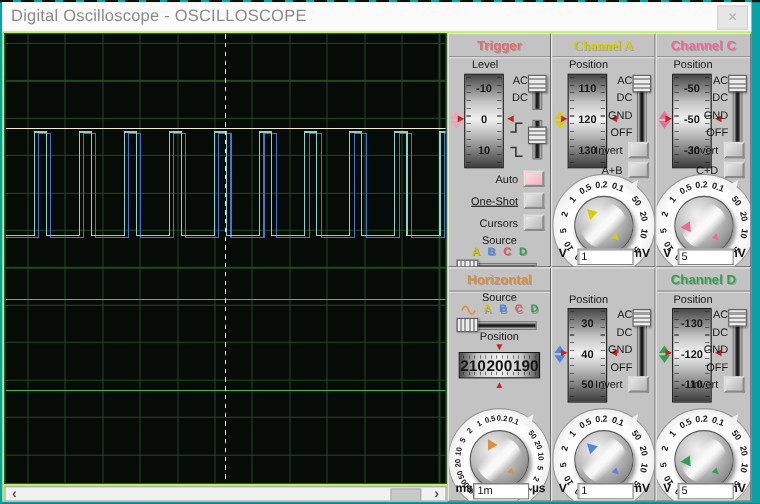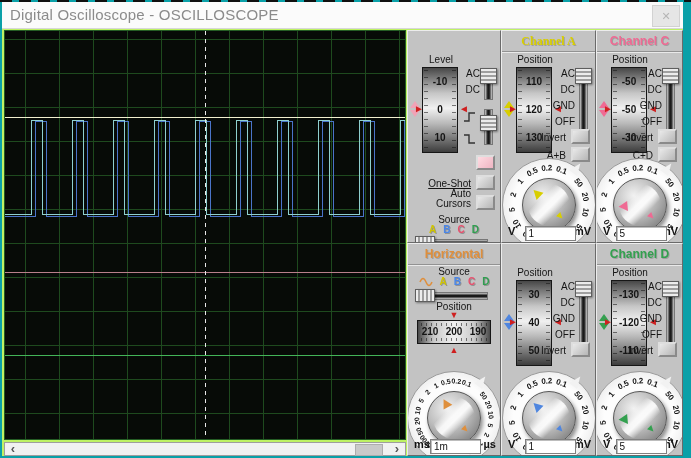--- a/index.html
+++ b/index.html
@@ -60,21 +60,21 @@
   .btn3d.active{background:linear-gradient(135deg,#ffdbe2,#eeb4c2)}
   
   .srcrow{position:absolute;left:0;right:0;display:flex;justify-content:center;align-items:center;gap:7px;
     font-size:10px;font-weight:bold}
   .srcletter{text-shadow:1px 1px 0 rgba(0,0,0,.25);line-height:10px}
   .eicon{position:absolute;right:24px;width:13px;height:12px}
   
   .hwheel{position:absolute;left:50%;width:74px;height:24px;margin-left:-37px;border:1px solid #161616;box-sizing:border-box;
     background:linear-gradient(90deg,#4a4a4a,#c9c9c9 22%,#f0f0f0 50%,#c9c9c9 78%,#4a4a4a);
     display:flex;justify-content:space-around;align-items:center}
-  .hwheel .wnum{font-size:10px}
+  .hwheel .wnum{font-size:14px}
   .htick{position:absolute;left:3px;right:3px;height:3px;
     background:repeating-linear-gradient(90deg,rgba(20,20,20,.55) 0 1px,transparent 1px 5px)}
   .rdown,.rup{position:absolute;left:0;right:0;text-align:center;color:#cf1f1f;font-size:9px;line-height:8px}
   
   .dialwrap{position:absolute;left:0;right:0;top:127px;height:86px}
   .ring{position:absolute;left:50%;top:0;width:94px;height:94px;margin-left:-47px;border-radius:50%;box-sizing:border-box;
     background:radial-gradient(circle,#fdfdfd 55%,#efefef 72%,#dedede);border:1px solid #9a9a9a}
   .dlabel{position:absolute;left:50%;top:50%;font-size:8px;font-weight:bold;color:#141414;white-space:nowrap}
   .dlabel.small{font-size:7px}
   .notch{position:absolute;left:50%;top:50%;width:0;height:0;border-left:5px solid transparent;border-right:5px solid transparent;
@@ -116,20 +116,21 @@
     </div>
 
   <div class="scrollbar">
     <span class="sb-arrow" style="left:0">‹</span>
     <span class="sb-arrow" style="right:0">›</span>
     <span class="sb-thumb"></span>
   </div>
 
   <div id="panels">
       <div class="panel">
+        <div class="ptitle" style="color: rgb(233, 106, 106);">Trigger</div>
         <div class="plabel toplabel">Level</div>
         <div class="updown">
           <div style="border-bottom: 7px solid rgb(240, 163, 182);"></div>
           <div style="border-top: 7px solid rgb(240, 163, 182);"></div>
         </div>
         <div class="wheel">
           <div class="tickl"></div>
           <div class="tickr"></div>
           <div class="wnum">-10</div>
           <div class="wnum">0</div>
@@ -142,21 +143,21 @@
         <div class="strack-v" style="top: 39px; height: 28px;"></div>
         <div class="shandle-v" style="top: 37px;"></div>
         <div class="eicon" style="top: 78px;"><svg width="13" height="12" viewBox="0 0 13 12">
             <path d="M1 10 H6 V2 H12" fill="none" stroke="#333" stroke-width="1.4"></path>
           </svg></div>
         <div class="eicon" style="top: 100px;"><svg width="13" height="12" viewBox="0 0 13 12">
             <path d="M1 2 H6 V10 H12" fill="none" stroke="#333" stroke-width="1.4"></path>
           </svg></div>
         <div class="strack-v" style="top: 78px; height: 34px;"></div>
         <div class="shandle-v" style="top: 84px;"></div>
-        <div class="blabel" style="top: 127px; margin-top: 30px;">Auto</div>
+        <div class="blabel" style="top: 127px;">Auto</div>
         <div class="btn3d active" style="top: 124px;"></div>
         <div class="blabel" style="top: 147px; text-decoration: underline;">One-Shot</div>
         <div class="btn3d" style="top: 144px;"></div>
         <div class="blabel" style="top: 167px;">Cursors</div>
         <div class="btn3d" style="top: 164px;"></div>
         <div class="plabel centerlabel" style="top: 183px;">Source</div>
         <div class="srcrow" style="top: 194px;">
           <div class="srcletter" style="color: rgb(207, 196, 0);">A</div>
           <div class="srcletter" style="color: rgb(74, 134, 232);">B</div>
           <div class="srcletter" style="color: rgb(232, 80, 110);">C</div>

